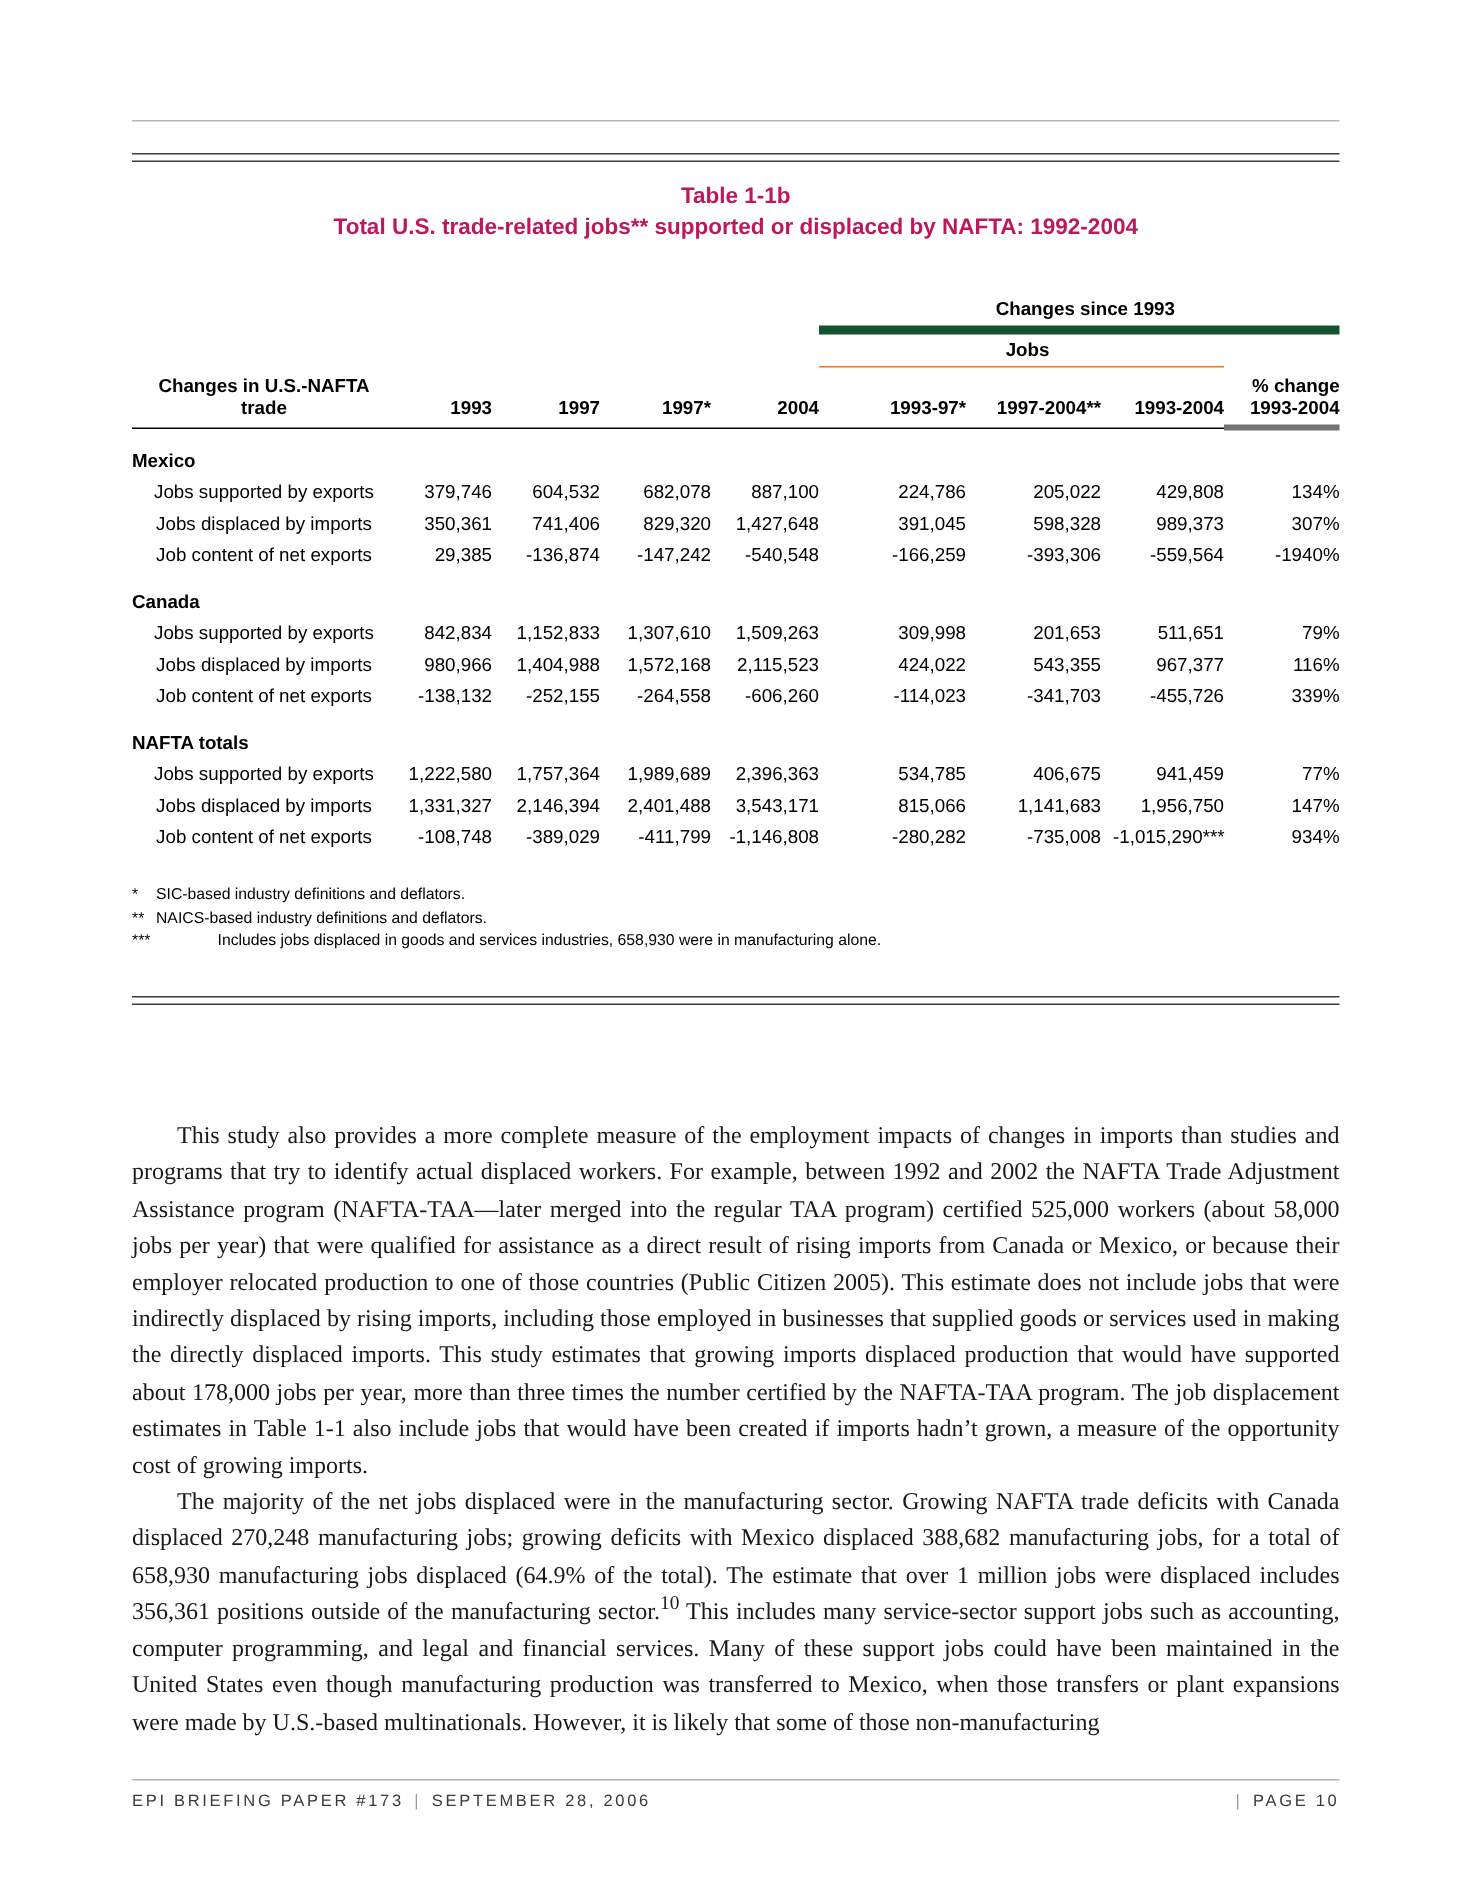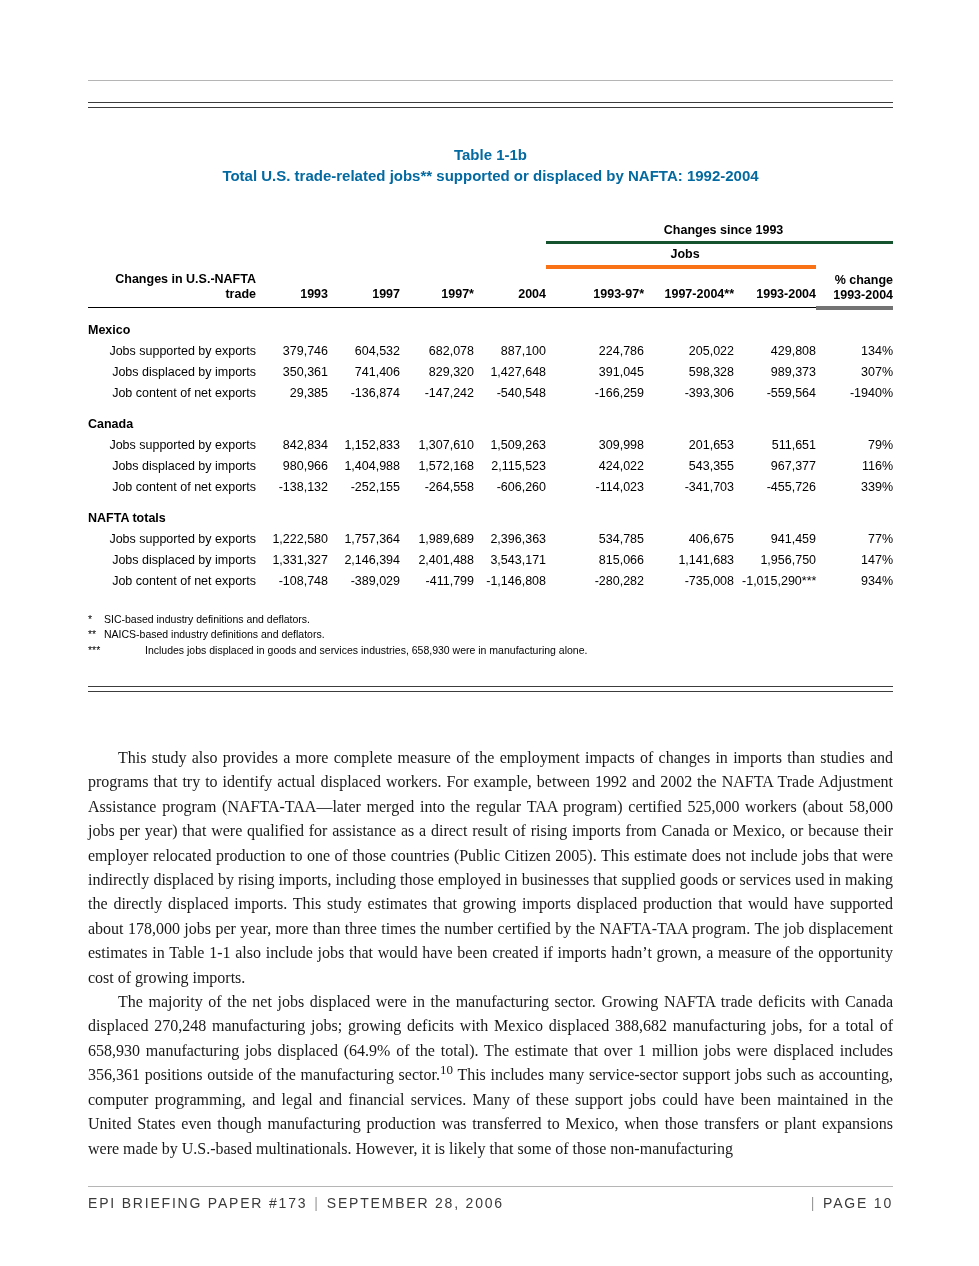--- a/index.html
+++ b/index.html
@@ -11,34 +11,34 @@
     position: relative;
     overflow: hidden;
   }
   .rule-top {
     position: absolute; left: 88px; top: 80px; width: 805px;
     border-top: 1px solid #b5b5b5;
   }
   .table-block { position: absolute; left: 88px; top: 102px; width: 805px; }
   .dblrule { height: 4px; border-top: 1px solid #3c3c3c; border-bottom: 1px solid #3c3c3c; }
   .dblrule.bottom { margin-top: 28px; }
-  .tbl-title { margin-top: 36px; text-align: center; font-weight: 700; font-size: 15px; line-height: 21px; color: #0369a1; }
+  .tbl-title { margin-top: 12px; text-align: center; font-weight: 700; font-size: 15px; line-height: 21px; color: #be185d; }
 
   table.data { width: 100%; border-collapse: collapse; margin-top: 34px; font-size: 12.5px; color: #000; table-layout: fixed; }
   col.c1 { width: 168px; } col.c2 { width: 72px; } col.c3 { width: 72px; }
   col.c4 { width: 74px; } col.c5 { width: 72px; } col.c6 { width: 98px; }
   col.c7 { width: 90px; } col.c8 { width: 82px; } col.c9 { width: 77px; }
   table.data th, table.data td { padding: 3px 0 3px 8px; font-weight: 400; vertical-align: bottom; line-height: 15px; }
   table.data th { font-weight: 700; }
   .num { text-align: right; }
-  th.grp { text-align: center; border-bottom: 3px solid #14532d; padding-top: 2px; padding-bottom: 4px; }
-  th.subgrp { text-align: center; border-bottom: 4px solid #f97316; padding-top: 7px; padding-bottom: 3px; }
+  th.grp { text-align: center; border-bottom: 6px solid #14532d; padding-top: 2px; padding-bottom: 4px; }
+  th.subgrp { text-align: center; border-bottom: 1px solid #f97316; padding-top: 7px; padding-bottom: 3px; }
   th.pct { text-align: right; border-bottom: 4px solid #737373; padding-bottom: 5px; vertical-align: bottom; }
   tr.colhead th { border-bottom: 1px solid #000; padding-top: 5px; padding-bottom: 5px; }
-  th.lbl, td.lbl { text-align: right; padding-left: 0; margin-left: 36px; }
+  th.lbl, td.lbl { text-align: center; padding-left: 0; margin-left: 36px; }
   tr.sec td { font-weight: 700; padding: 13px 0 3px 0; }
   td.b { font-weight: 700; text-align: right; }
 
   .footnotes { margin-top: 20px; font-size: 10.5px; line-height: 15.5px; color: #000; }
   .fn { display: flex; }
   .fn .fm { flex: 0 0 16px; }
   .fn.wide .fm { flex: 0 0 57px; }
   .source { margin-top: 18px; font-size: 10.5px; color: #000; }
   .source .sl { font-weight: 700; }
 
@@ -47,21 +47,21 @@
     font-family: "Liberation Serif", serif;
     font-size: 16px; line-height: 24.4px; text-align: justify; color: #191919;
   }
   .body-text p { margin: 0; text-indent: 30px; }
   .body-text sup { font-size: 13px; line-height: 0; }
 
   .footer-rule { position: absolute; left: 88px; top: 1186px; width: 805px; border-top: 1px solid #b5b5b5; }
   .footer-row {
     position: absolute; left: 88px; top: 1195px; width: 805px;
     display: flex; justify-content: space-between;
-    font-size: 14px; letter-spacing: 1.8px; color: #3a3a3a;
+    font-size: 11px; letter-spacing: 1.8px; color: #3a3a3a;
   }
   .footer-row .sep { color: #9a9a9a; margin: 0 7px; }
 </style>
 </head>
 <body>
 
 <div>
 
   <div class="rule-top"></div>
 

